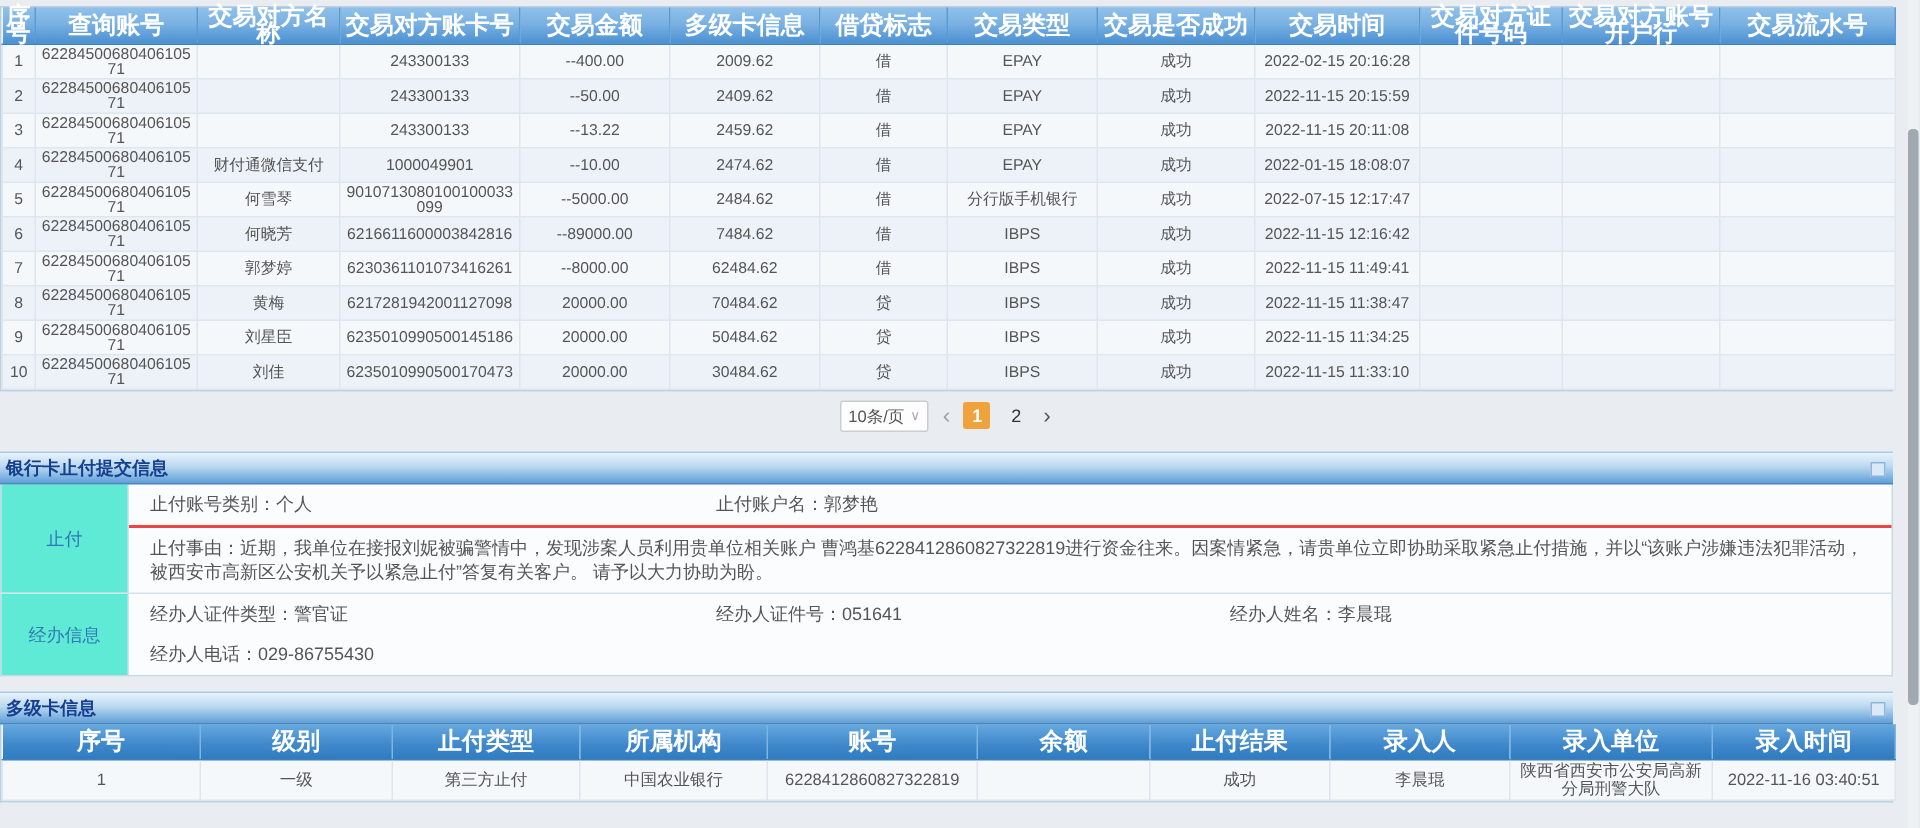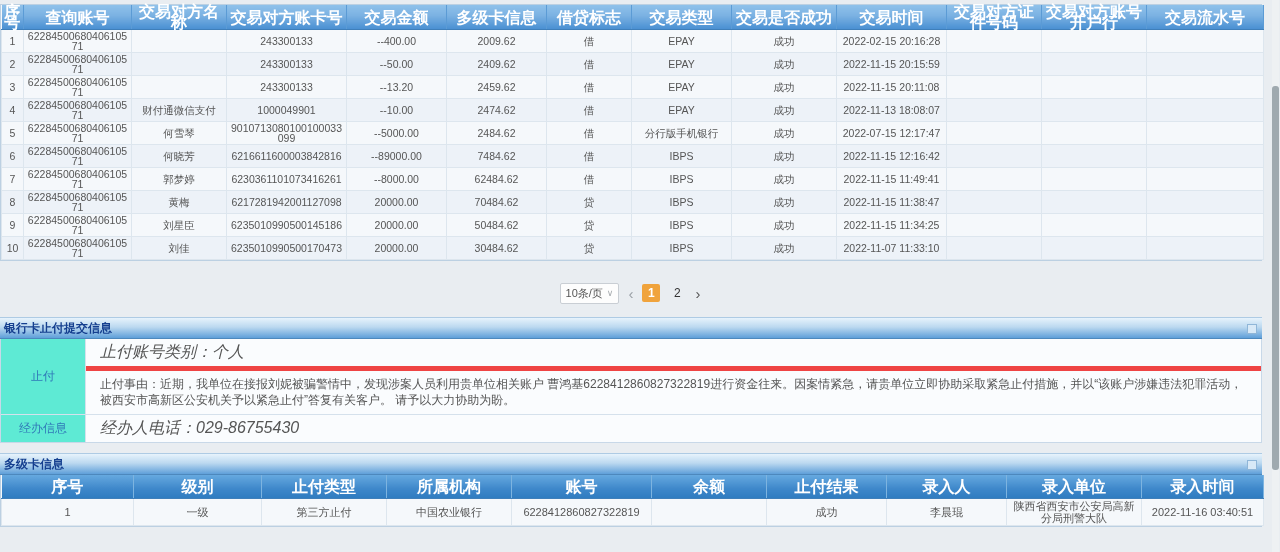--- a/index.html
+++ b/index.html
@@ -28,21 +28,21 @@
     border:1px solid #dde6ee; word-break:break-all;
   }
   tbody tr:nth-child(odd) td { background:#f5f8fb; }
   tbody tr:nth-child(even) td { background:#edf2f8; }
   col.tc0{width:22px} col.tc1{width:108px} col.tc2{width:95px} col.tc3{width:120px}
   col.tc4{width:100px} col.tc5{width:100px} col.tc6{width:85px} col.tc7{width:100px}
   col.tc8{width:105px} col.tc9{width:110px} col.tc10{width:95px} col.tc11{width:105px}
   col.tc12{width:117px}
 
   
-  .pager { height:32px; display:flex; align-items:center; justify-content:center; gap:7px; font-size:12px; color:#666;margin-top:16px; }
+  .pager { height:32px; display:flex; align-items:center; justify-content:center; gap:7px; font-size:12px; color:#666; }
   .size-select {
     display:inline-flex; align-items:center; gap:4px;
     border:1px solid #c9ced4; background:#fdfdfd; border-radius:2px;
     padding:2px 5px; font-size:11px; color:#555; cursor:pointer;
   }
   .size-select .chev { font-size:9px; color:#a5a9ad; }
   .pg-arrow { color:#9aa0a6; font-size:15px; line-height:15px; padding:0 2px; cursor:pointer; }
   .pg-arrow.next { color:#555; }
   .page-btn {
     min-width:18px; height:18px; line-height:18px; text-align:center;
@@ -65,22 +65,22 @@
   
   .panel { background:#fafcfe; border:1px solid #c8d8e8; border-top:none; }
   .group { display:flex; border-bottom:1px solid #d5e1ec; }
   .group:last-child { border-bottom:none; }
   .group-label {
     width:85px; flex:0 0 85px; display:flex; align-items:center; justify-content:center;
     color:#3079b8; font-size:12px; border-right:1px solid #d5e1ec; background:#5eead4;
   }
   .group-content { flex:1; }
   .field-row { display:grid; grid-template-columns:32.5% 29.5% 38%; padding:0 0 0 14px; height:27px; align-items:center; }
-  .field { font-size:16px; color:#555; white-space:nowrap; overflow:hidden;font-style:italic; }
-  .reason { border-top:5px solid #ef4444; padding:5px 14px 6px 14px; font-size:12px; color:#555; line-height:16px; }
+  .field { font-size:12px; color:#555; white-space:nowrap; overflow:hidden; }
+  .reason { border-top:2px solid #ef4444; padding:5px 14px 6px 14px; font-size:12px; color:#555; line-height:16px; }
 
   
   .mc-wrap { border:1px solid #bcd0e2; border-top:none; background:#f5f8fb; }
   .mc thead th { background:linear-gradient(#66a9df,#3e87ca 60%,#2f7cc0); border-right:1px solid #7db4e0; }
   col.mc0{width:132px} col.mc1{width:128px} col.mc2{width:125px} col.mc3{width:125px}
   col.mc4{width:140px} col.mc5{width:115px} col.mc6{width:120px} col.mc7{width:120px}
   col.mc8{width:135px} col.mc9{width:122px}
   .mc tbody td { font-size:11px; line-height:12px; }
 
   .gap8 { height:8px; } .gap10 { height:10px; }
@@ -157,41 +157,41 @@
             <td>2022-11-15 20:15:59</td>
             <td></td>
             <td></td>
             <td></td>
           </tr>
           <tr>
             <td>3</td>
             <td>6228450068040610571</td>
             <td></td>
             <td>243300133</td>
-            <td>--13.20</td>
+            <td>--13.22</td>
             <td>2459.62</td>
             <td>借</td>
             <td>EPAY</td>
             <td>成功</td>
             <td>2022-11-15 20:11:08</td>
             <td></td>
             <td></td>
             <td></td>
           </tr>
           <tr>
             <td>4</td>
             <td>6228450068040610571</td>
             <td>财付通微信支付</td>
             <td>1000049901</td>
             <td>--10.00</td>
             <td>2474.62</td>
             <td>借</td>
             <td>EPAY</td>
             <td>成功</td>
-            <td>2022-11-13 18:08:07</td>
+            <td>2022-01-15 18:08:07</td>
             <td></td>
             <td></td>
             <td></td>
           </tr>
           <tr>
             <td>5</td>
             <td>6228450068040610571</td>
             <td>何雪琴</td>
             <td>9010713080100100033099</td>
             <td>--5000.00</td>
@@ -267,21 +267,21 @@
           <tr>
             <td>10</td>
             <td>6228450068040610571</td>
             <td>刘佳</td>
             <td>6235010990500170473</td>
             <td>20000.00</td>
             <td>30484.62</td>
             <td>贷</td>
             <td>IBPS</td>
             <td>成功</td>
-            <td>2022-11-07 11:33:10</td>
+            <td>2022-11-15 11:33:10</td>
             <td></td>
             <td></td>
             <td></td>
           </tr>
         </tbody>
     </table>
   </div>
 
   <div class="pager">
     <span class="size-select">
@@ -301,27 +301,33 @@
   <div class="sec-head">
     <span>银行卡止付提交信息</span>
     <span class="collapse-box"></span>
   </div>
   <div class="panel" id="sp-panel">
       <div class="group">
         <div class="group-label">止付</div>
         <div class="group-content">
           <div class="field-row">
             <div class="field">止付账号类别：个人</div>
+            <div class="field">止付账户名：郭梦艳</div>
           </div>
           <div class="reason">止付事由：近期，我单位在接报刘妮被骗警情中，发现涉案人员利用贵单位相关账户 曹鸿基6228412860827322819进行资金往来。因案情紧急，请贵单位立即协助采取紧急止付措施，并以“该账户涉嫌违法犯罪活动，被西安市高新区公安机关予以紧急止付”答复有关客户。 请予以大力协助为盼。</div>
         </div>
       </div>
       <div class="group">
         <div class="group-label">经办信息</div>
         <div class="group-content">
+          <div class="field-row">
+            <div class="field">经办人证件类型：警官证</div>
+            <div class="field">经办人证件号：051641</div>
+            <div class="field">经办人姓名：李晨琨</div>
+          </div>
           <div class="field-row">
             <div class="field">经办人电话：029-86755430</div>
           </div>
         </div>
       </div>
     </div>
 
   <div class="gap10"></div>
 
   <div class="sec-head">

